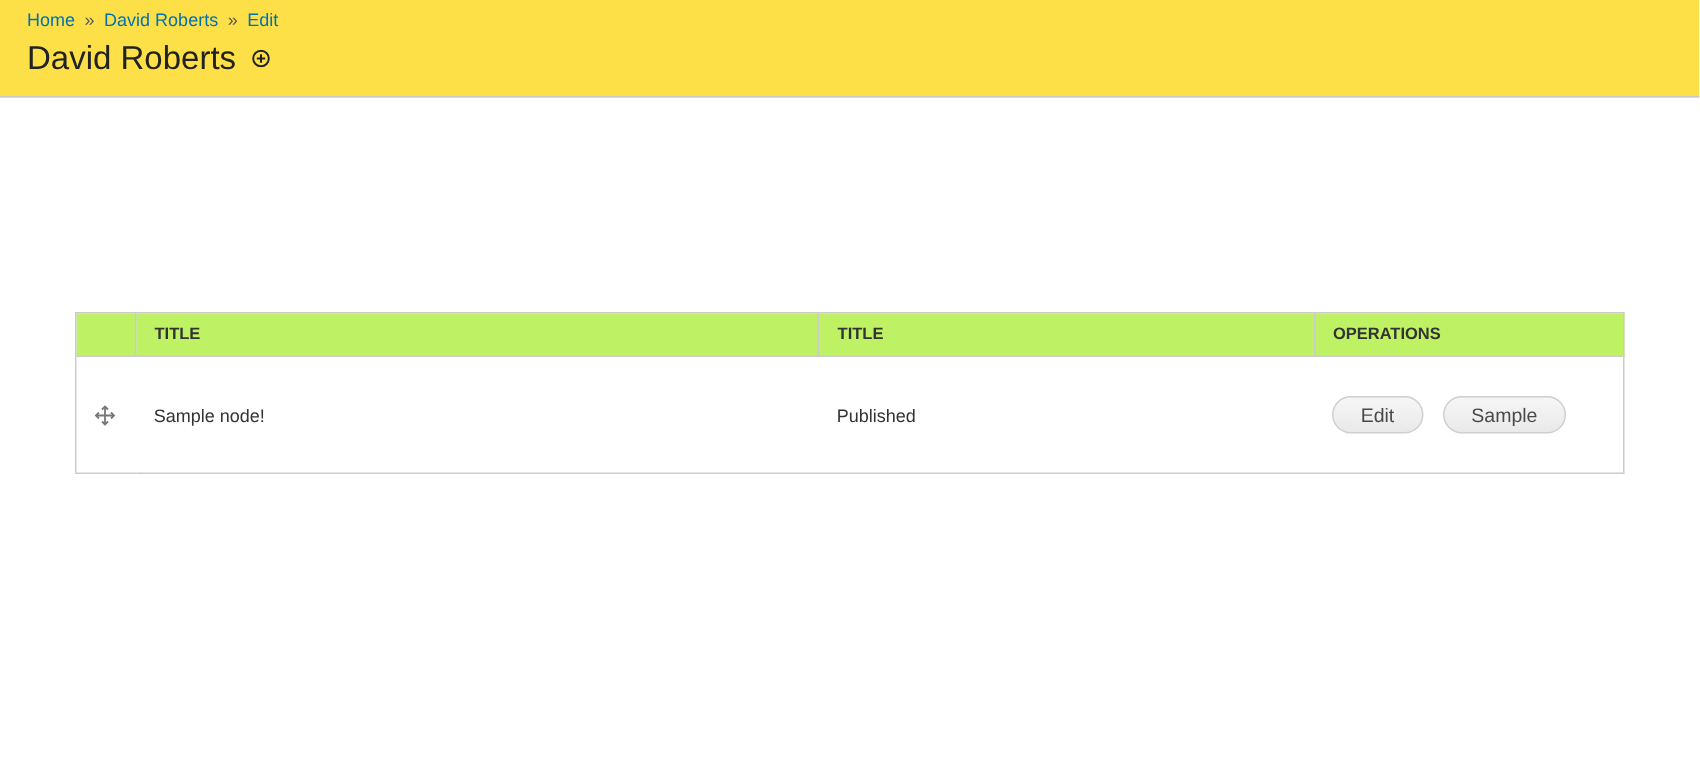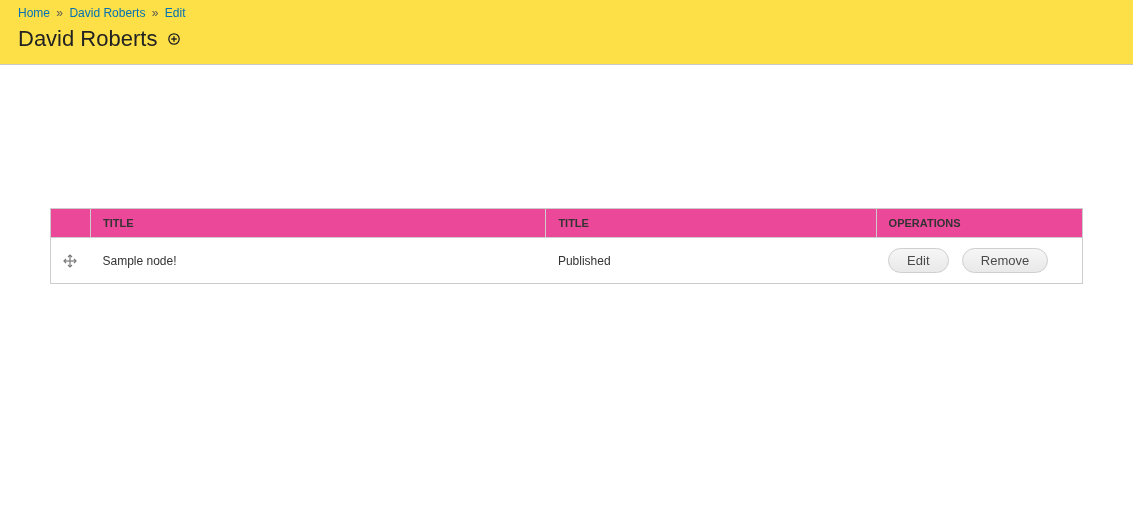--- a/index.html
+++ b/index.html
@@ -66,31 +66,31 @@
     font-size: 13px;
   }
   .section-gap { height: 55px; }
   table.listing {
     width: 100%;
     border-collapse: collapse;
     border: 1px solid #ccc;
     margin-top: 28px;
   }
   table.listing th {
-    background: #ec4899;
+    background: #bef264;
     border: 1px solid #ccc;
     text-align: left;
     padding: 8px 12px;
     font-size: 11px;
     font-weight: bold;
     color: #333;
   }
   table.listing td {
     border-bottom: 1px solid #ccc;
-    padding: 10px 12px;
+    padding: 26px 12px;
     vertical-align: middle;
   }
   .drag-cell { width: 36px; text-align: center; color: #888; }
   .ops-cell { white-space: nowrap; }
   .ops-cell .pill-button { margin-right: 10px; }
   .footer-actions {
     margin-top: 40px;
     padding-left: 0;
     margin-left: -12px;
   }
@@ -148,21 +148,21 @@
                   <polyline points="3,5 1,7 3,9"></polyline>
                   <polyline points="11,5 13,7 11,9"></polyline>
                 </g>
               </svg>
             </span>
           </td>
           <td>Sample node!</td>
           <td>Published</td>
           <td class="ops-cell">
             <button class="pill-button small">Edit</button>
-            <button class="pill-button small">Remove</button>
+            <button class="pill-button small">Sample</button>
           </td>
         </tr>
       </tbody>
     </table>
   </div>
 
 
 </div>
 
 </body></html>

